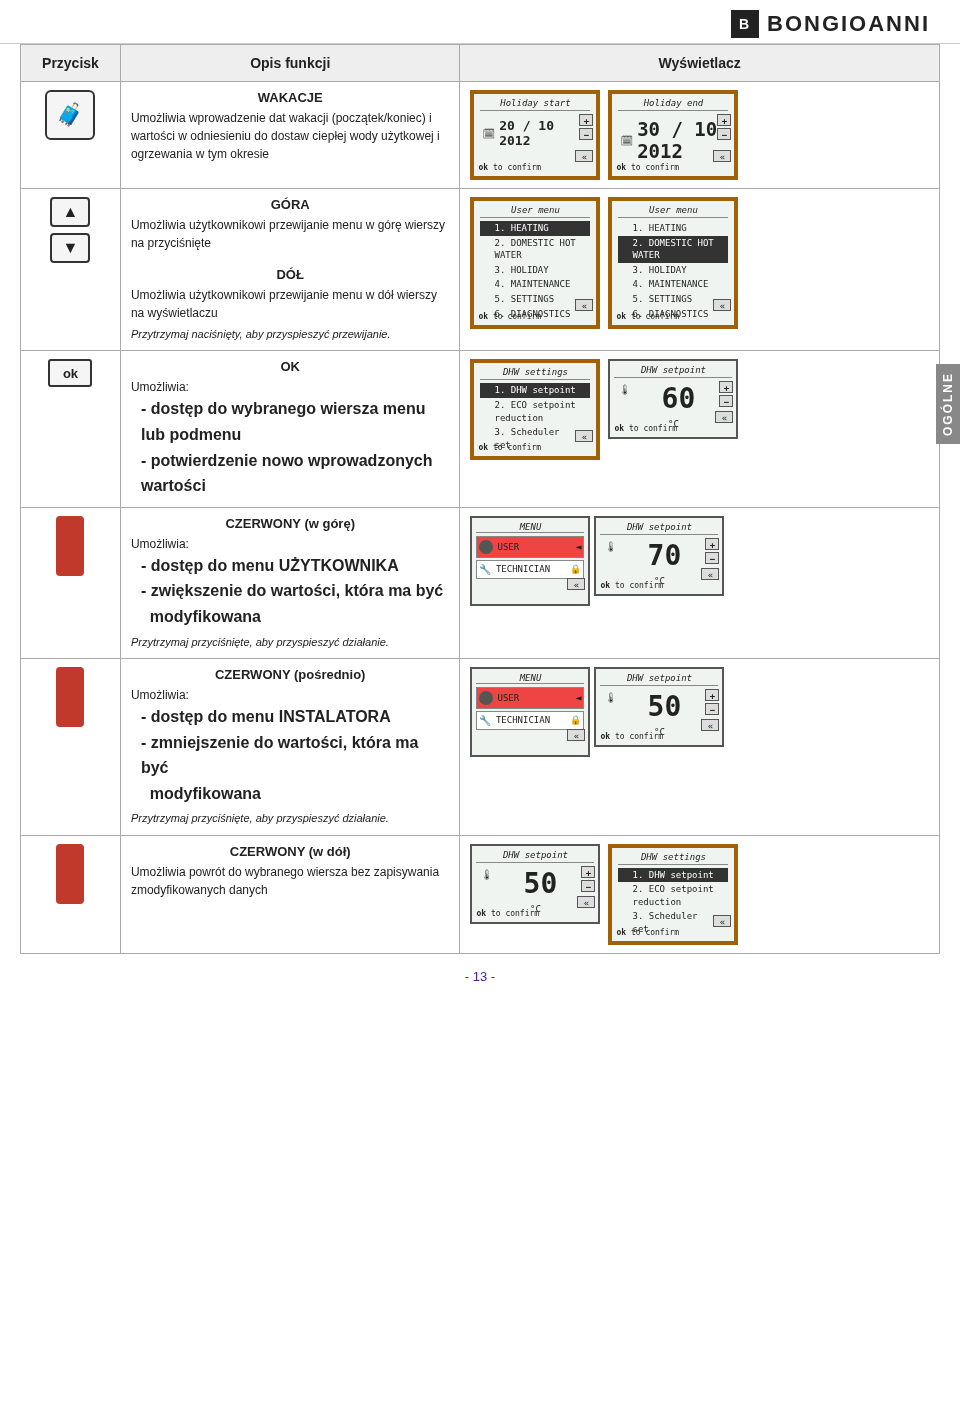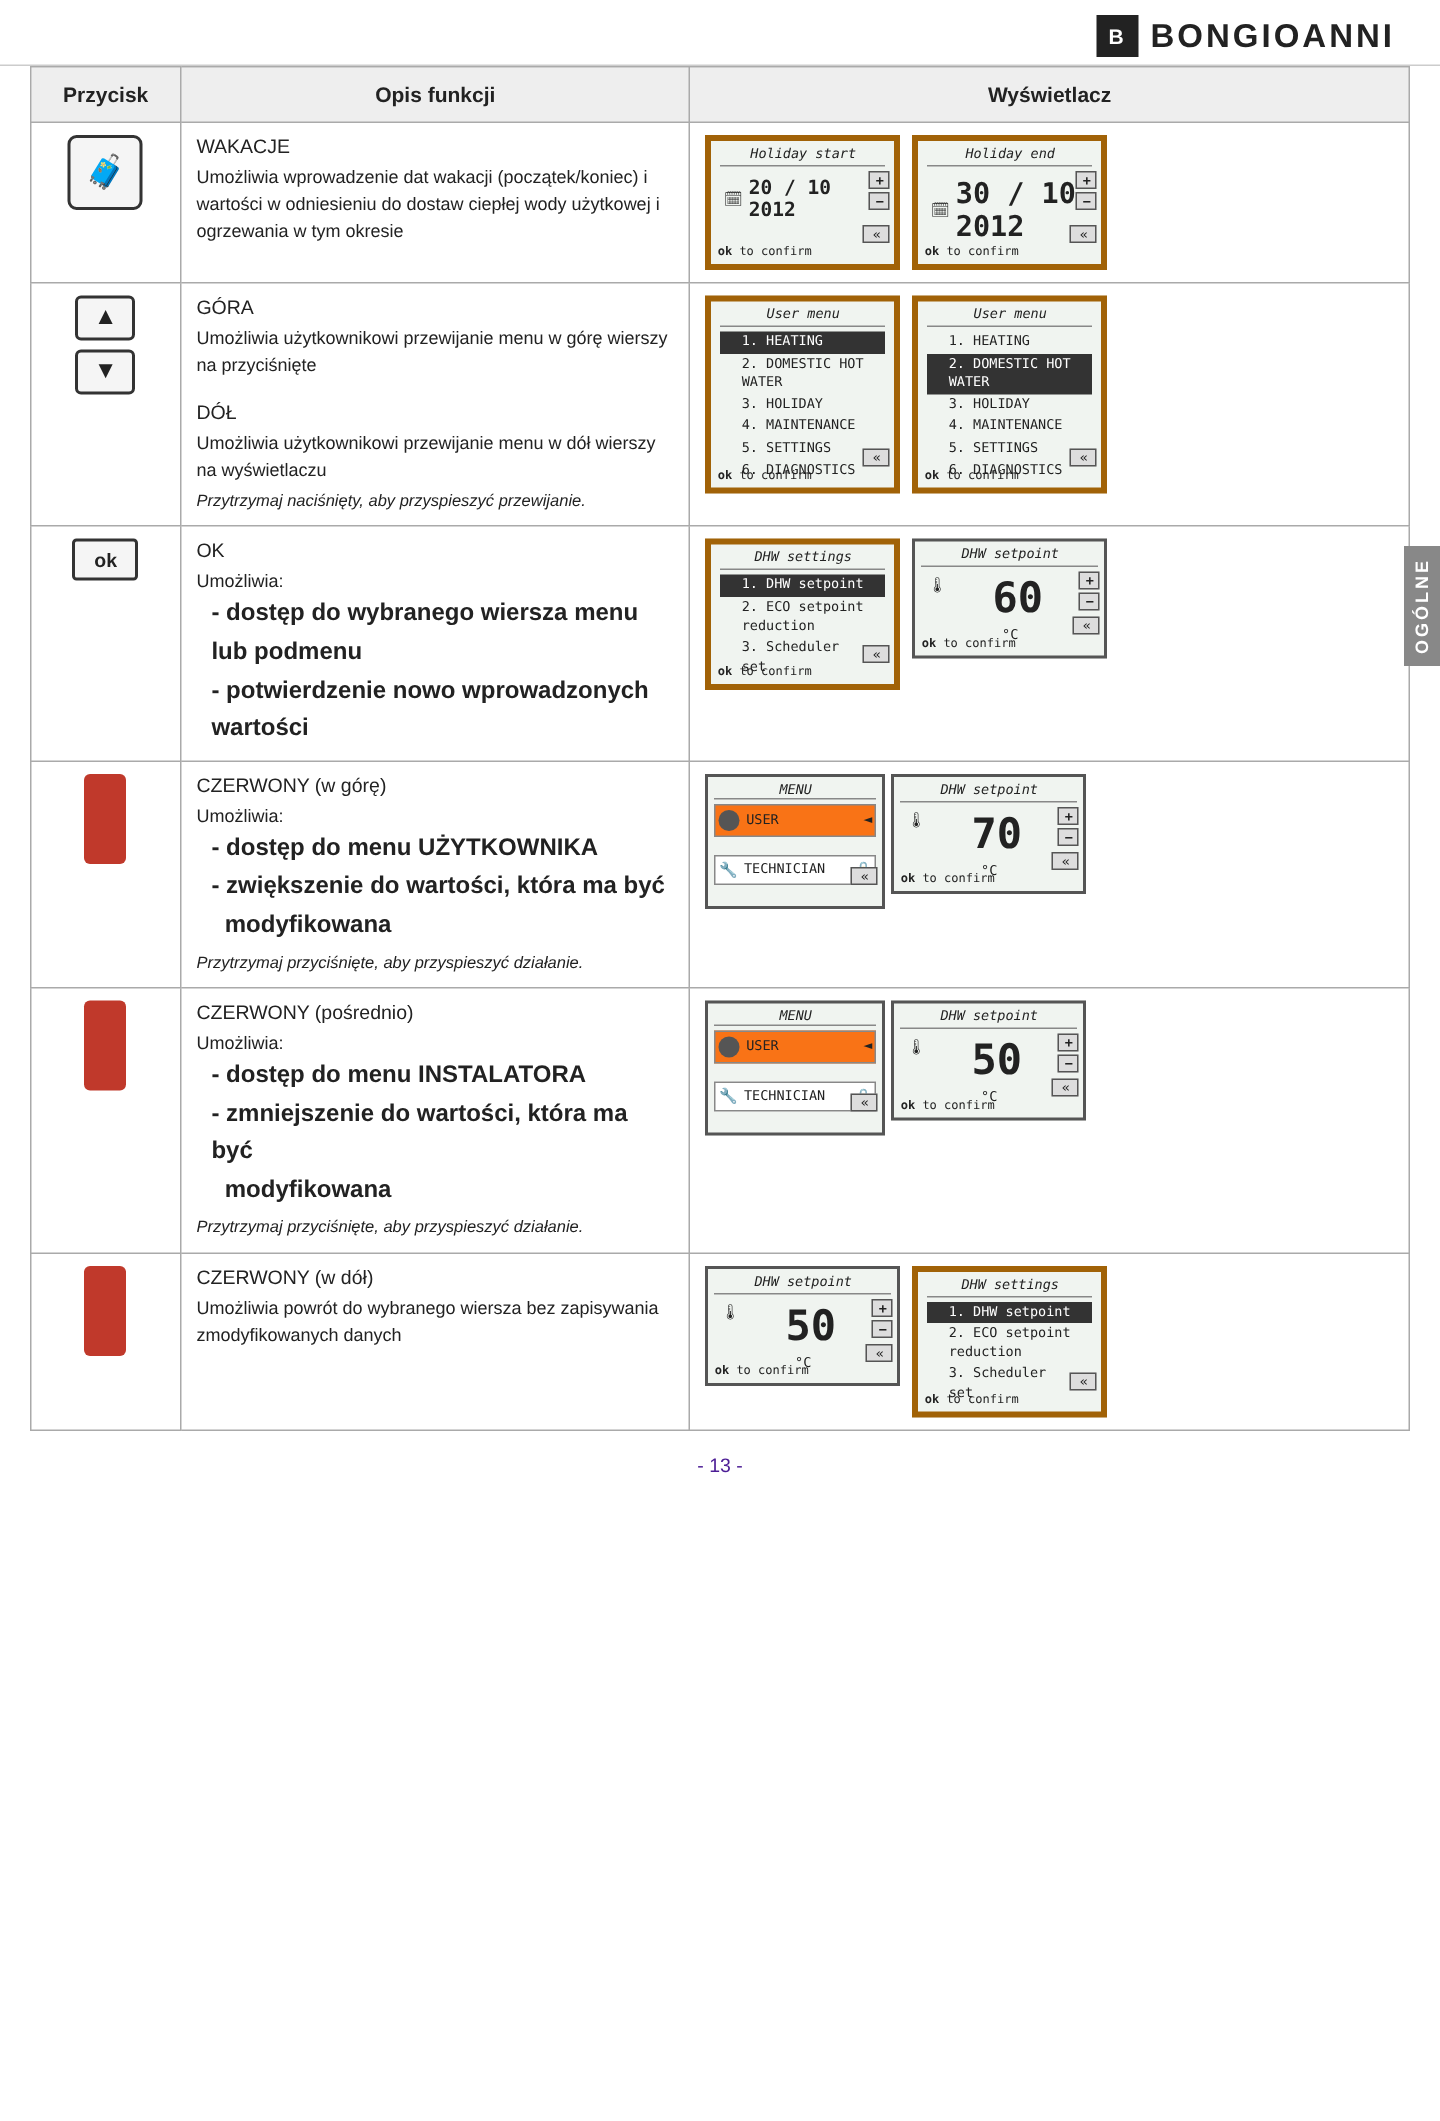--- a/index.html
+++ b/index.html
@@ -208,21 +208,21 @@
       border-bottom: 1px solid #888;
       margin-bottom: 3px;
     }
     .menu-user-row, .menu-tech-row {
       display: flex;
       align-items: center;
       gap: 4px;
       padding: 3px 2px;
       font-size: 9px;
     }
-    .menu-user-row { background: #f97316; border: 1px solid #888; margin-bottom: 12px; }
+    .menu-user-row { background: #ef4444; border: 1px solid #888; margin-bottom: 2px; }
     .menu-tech-row { background: #fff; border: 1px solid #888; }
     .wrench-icon {
       font-size: 10px;
     }
     .arrow-right {
       margin-left: auto;
       font-size: 10px;
     }
     .lock-icon {
       margin-left: auto;
@@ -251,23 +251,24 @@
     
     .page-num {
       text-align: center;
       padding: 15px;
       font-size: 13px;
       color: #4c1d95;
     }
 
     
     .desc-title {
-      font-weight: normal;
+      font-weight: bold;
       font-size: 13px;
       margin-bottom: 4px;
+      text-align: center;
     }
     .desc-body {
       font-size: 12px;
       line-height: 1.5;
     }
     .desc-note {
       font-size: 11px;
       font-style: italic;
       margin-top: 5px;
       line-height: 1.4;

